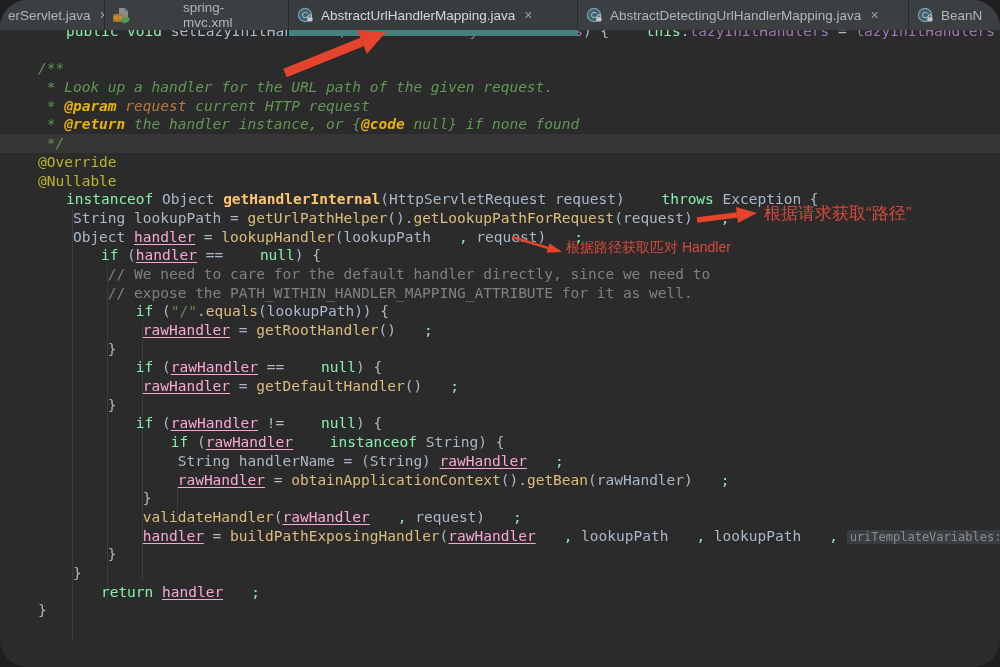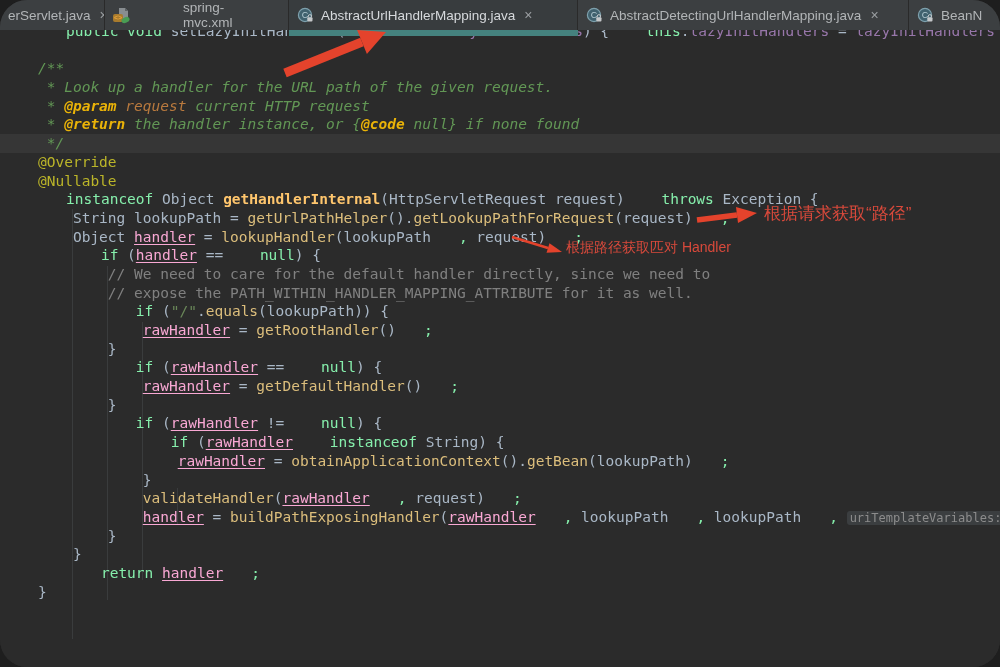--- a/index.html
+++ b/index.html
@@ -129,21 +129,22 @@
         <div class="line"><span class="seg-m">        // We need to care for the default handler directly, since we need to</span></div>
         <div class="line"><span class="seg-m">        // expose the PATH_WITHIN_HANDLER_MAPPING_ATTRIBUTE for it as well.</span></div>
         <div class="line"><span class="seg-t">        </span><span class="seg-k">if</span><span class="seg-t"> (</span><span class="seg-s">"/"</span><span class="seg-t">.</span><span class="seg-c">equals</span><span class="seg-t">(lookupPath)) {</span></div>
         <div class="line"><span class="seg-t">            </span><span class="seg-v">rawHandler</span><span class="seg-t"> = </span><span class="seg-c">getRootHandler</span><span class="seg-t">()</span><span class="seg-k">;</span></div>
         <div class="line"><span class="seg-t">        }</span></div>
         <div class="line"><span class="seg-t">        </span><span class="seg-k">if</span><span class="seg-t"> (</span><span class="seg-v">rawHandler</span><span class="seg-t"> == </span><span class="seg-k">null</span><span class="seg-t">) {</span></div>
         <div class="line"><span class="seg-t">            </span><span class="seg-v">rawHandler</span><span class="seg-t"> = </span><span class="seg-c">getDefaultHandler</span><span class="seg-t">()</span><span class="seg-k">;</span></div>
         <div class="line"><span class="seg-t">        }</span></div>
         <div class="line"><span class="seg-t">        </span><span class="seg-k">if</span><span class="seg-t"> (</span><span class="seg-v">rawHandler</span><span class="seg-t"> != </span><span class="seg-k">null</span><span class="seg-t">) {</span></div>
         <div class="line"><span class="seg-t">            </span><span class="seg-k">if</span><span class="seg-t"> (</span><span class="seg-v">rawHandler</span><span class="seg-t"> </span><span class="seg-k">instanceof</span><span class="seg-t"> String) {</span></div>
-        <div class="line"><span class="seg-t">                </span><span class="seg-v">rawHandler</span><span class="seg-t"> = </span><span class="seg-c">obtainApplicationContext</span><span class="seg-t">().</span><span class="seg-c">getBean</span><span class="seg-t">(lookupPath)</span><span class="seg-k">;</span></div>
+        <div class="line"><span class="seg-t">                String handlerName = (String) </span><span class="seg-v">rawHandler</span><span class="seg-k">;</span></div>
+        <div class="line"><span class="seg-t">                </span><span class="seg-v">rawHandler</span><span class="seg-t"> = </span><span class="seg-c">obtainApplicationContext</span><span class="seg-t">().</span><span class="seg-c">getBean</span><span class="seg-t">(rawHandler)</span><span class="seg-k">;</span></div>
         <div class="line"><span class="seg-t">            }</span></div>
         <div class="line"><span class="seg-t">            </span><span class="seg-c">validateHandler</span><span class="seg-t">(</span><span class="seg-v">rawHandler</span><span class="seg-k">,</span><span class="seg-t"> request)</span><span class="seg-k">;</span></div>
         <div class="line"><span class="seg-t">            </span><span class="seg-v">handler</span><span class="seg-t"> = </span><span class="seg-c">buildPathExposingHandler</span><span class="seg-t">(</span><span class="seg-v">rawHandler</span><span class="seg-k">,</span><span class="seg-t"> lookupPath</span><span class="seg-k">,</span><span class="seg-t"> lookupPath</span><span class="seg-k">,</span><span class="seg-t"> </span><span class="seg-h">uriTemplateVariables:</span><span class="seg-t"> </span><span class="seg-k">null</span><span class="seg-t">)</span><span class="seg-k">;</span></div>
         <div class="line"><span class="seg-t">        }</span></div>
         <div class="line"><span class="seg-t">    }</span></div>
         <div class="line"><span class="seg-t">    </span><span class="seg-k">return</span><span class="seg-t"> </span><span class="seg-v">handler</span><span class="seg-k">;</span></div>
         <div class="line"><span class="seg-t">}</span></div>
       </div>
   </div>
 

